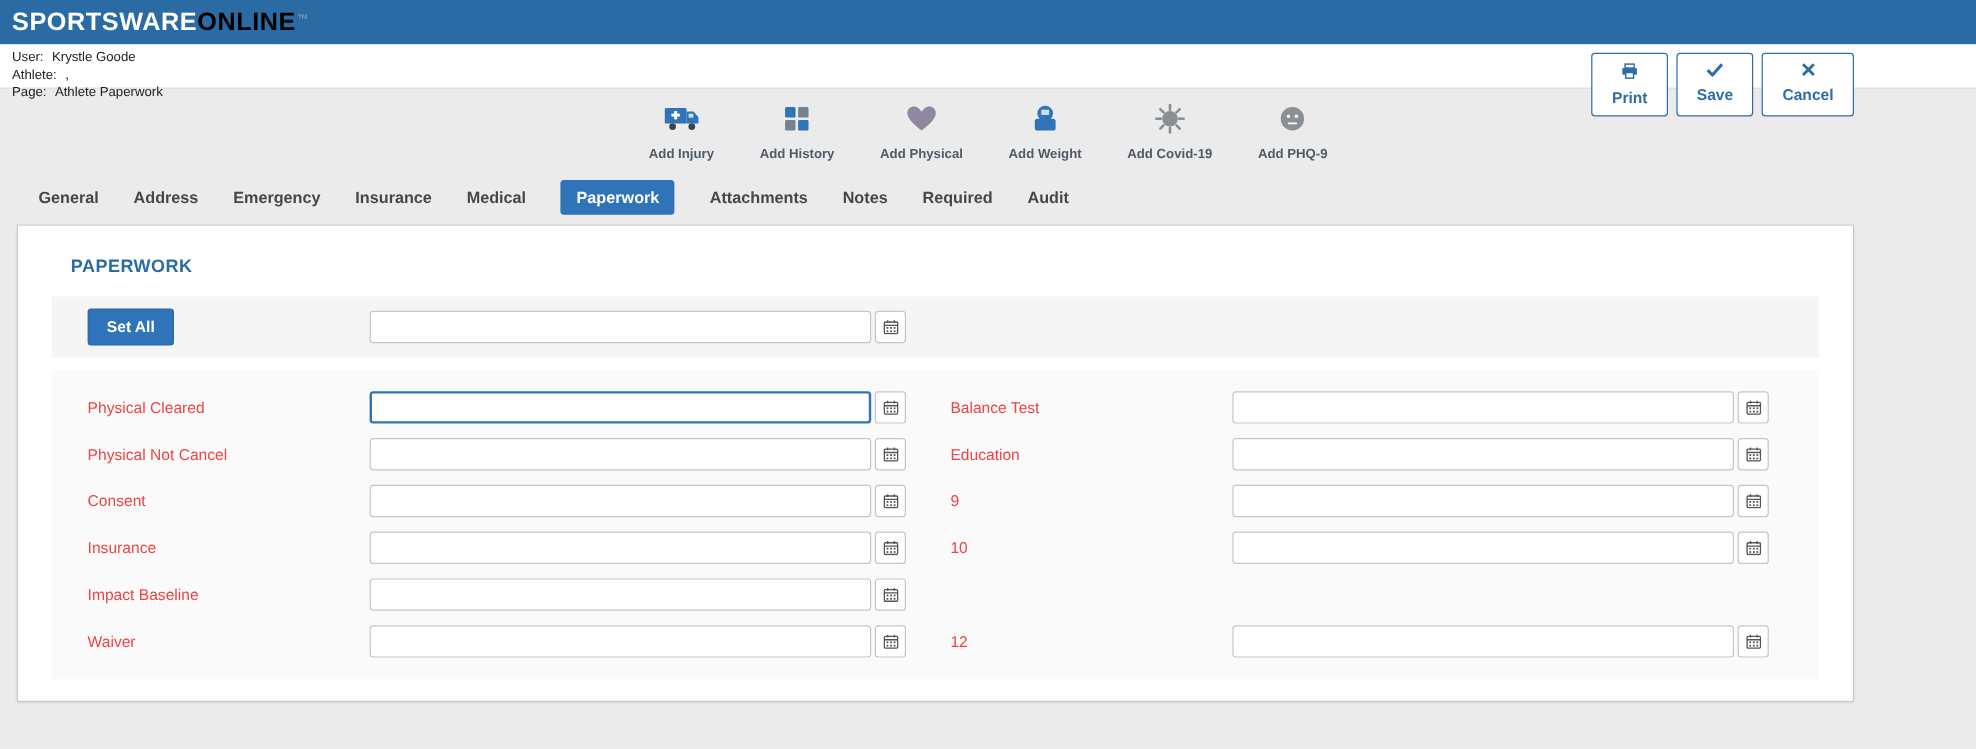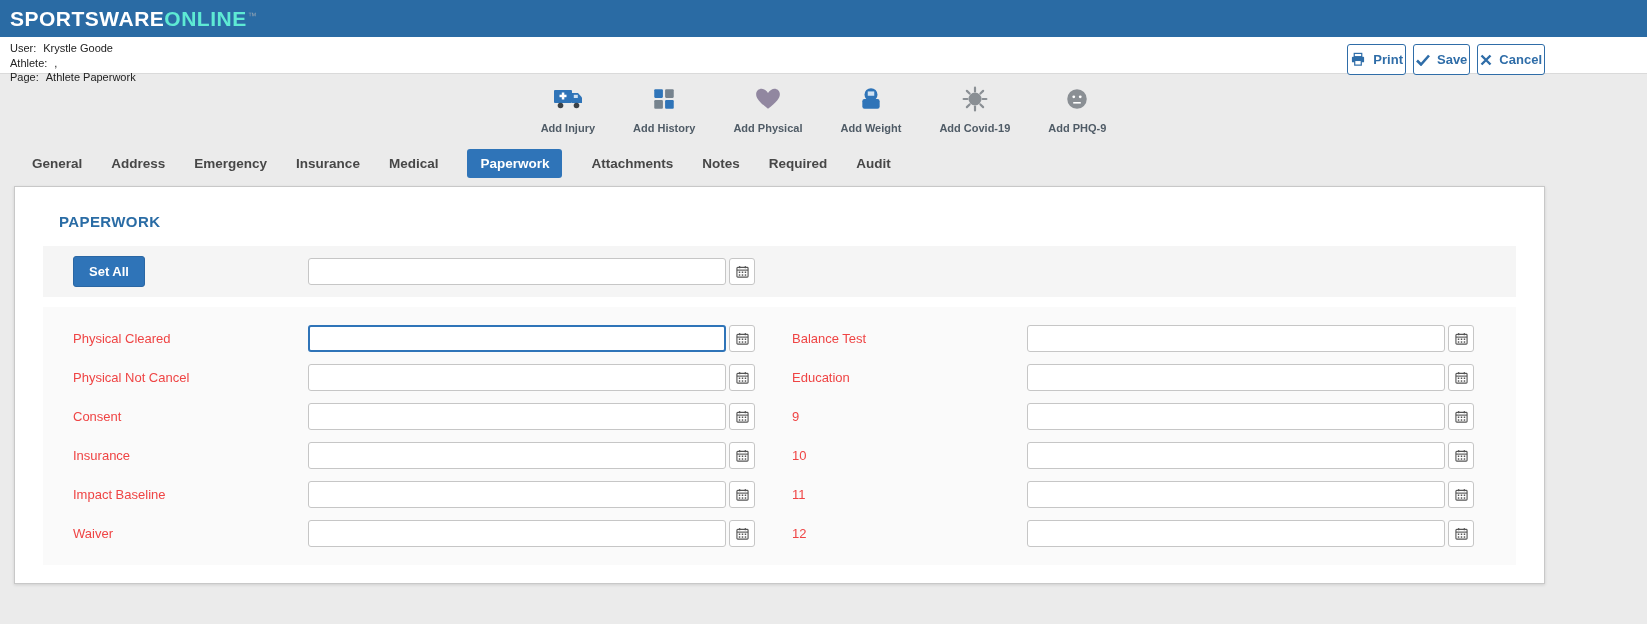--- a/index.html
+++ b/index.html
@@ -7,33 +7,33 @@
   body {
     width: 1647px; height: 624px; overflow: hidden;
     background: #ebebeb;
     font-family: "Liberation Sans", sans-serif;
     color: #222;
   }
 
   
   .topbar { height: 37px; background: #2a6ba4; display: flex; align-items: center; padding-left: 10px; }
   .brand-primary { color: #ffffff; font-weight: bold; font-size: 21px; letter-spacing: 0.5px; }
-  .brand-secondary { color: #5eead4; font-weight: bold; font-size: 21px; letter-spacing: 0.5px; }
+  .brand-secondary { color: #000000; font-weight: bold; font-size: 21px; letter-spacing: 0.5px; }
   .brand-tm { color: #8fa2b3; font-size: 9px; vertical-align: super; margin-left: 1px; }
 
   
   .userbar { background: #ffffff; height: 37px; position: relative; padding: 4px 0 0 10px; border-bottom: 1px solid #dadada; }
   .user-line { font-size: 11px; line-height: 14.5px; color: #222; }
   .ul-label { display: inline-block; min-width: 0; margin-right: 7px; }
   .action-buttons { position: absolute; top: 7px; right: 102px; display: flex; gap: 7px; }
   .btn {
     display: flex; align-items: center; gap: 7px;
     background: #fff; border: 1px solid #2f6da8; color: #2f6da8;
-    font-weight: bold; font-size: 13px; padding: 7px 2px; border-radius: 3px;
-    cursor: pointer; font-family: inherit;
+    font-weight: bold; font-size: 13px; padding: 7px 16px; border-radius: 3px;
+    cursor: pointer; font-family: inherit; flex-direction: column;
   }
   .btn .icon-slot { display: flex; align-items: center; }
 
   
   .quick-actions { display: flex; justify-content: center; gap: 38px; padding-top: 12px; }
   .qa-item { text-align: center; cursor: pointer; }
   .qa-icon { position: relative; display: inline-block; height: 29px; }
   .qa-icon svg { display: block; }
   .qa-label { font-size: 11px; font-weight: bold; color: #4f5b66; margin-top: 3px; white-space: nowrap; }
 
@@ -483,42 +483,20 @@
                       <rect x="6.2" y="7" width="1.6" height="1.6"></rect>
                       <rect x="9.4" y="7" width="1.6" height="1.6"></rect>
                       <rect x="3" y="10" width="1.6" height="1.6"></rect>
                       <rect x="6.2" y="10" width="1.6" height="1.6"></rect>
                       <rect x="9.4" y="10" width="1.6" height="1.6"></rect>
                     </g>
                   </svg>
                 </span>
               </button>
             </div>
-            <div class="field right">
-              <span class="f-label">11</span>
-              <input class="date-input" type="text" style="">
-              <button class="cal-btn">
-                <span class="icon-slot">
-                  <svg width="13" height="13" viewBox="0 0 14 14">
-                    <rect x="1" y="2.5" width="12" height="10.5" rx="1" fill="none" stroke="#555" stroke-width="1.2"></rect>
-                    <line x1="1" y1="5.5" x2="13" y2="5.5" stroke="#555" stroke-width="1.2"></line>
-                    <line x1="4" y1="1" x2="4" y2="3.5" stroke="#555" stroke-width="1.2"></line>
-                    <line x1="10" y1="1" x2="10" y2="3.5" stroke="#555" stroke-width="1.2"></line>
-                    <g fill="#555">
-                      <rect x="3" y="7" width="1.6" height="1.6"></rect>
-                      <rect x="6.2" y="7" width="1.6" height="1.6"></rect>
-                      <rect x="9.4" y="7" width="1.6" height="1.6"></rect>
-                      <rect x="3" y="10" width="1.6" height="1.6"></rect>
-                      <rect x="6.2" y="10" width="1.6" height="1.6"></rect>
-                      <rect x="9.4" y="10" width="1.6" height="1.6"></rect>
-                    </g>
-                  </svg>
-                </span>
-              </button>
-            </div>
           </div>
 
           <div class="form-row">
             <div class="field">
               <span class="f-label">Waiver</span>
               <input class="date-input" type="text" style="">
               <button class="cal-btn">
                 <span class="icon-slot">
                   <svg width="13" height="13" viewBox="0 0 14 14">
                     <rect x="1" y="2.5" width="12" height="10.5" rx="1" fill="none" stroke="#555" stroke-width="1.2"></rect>

